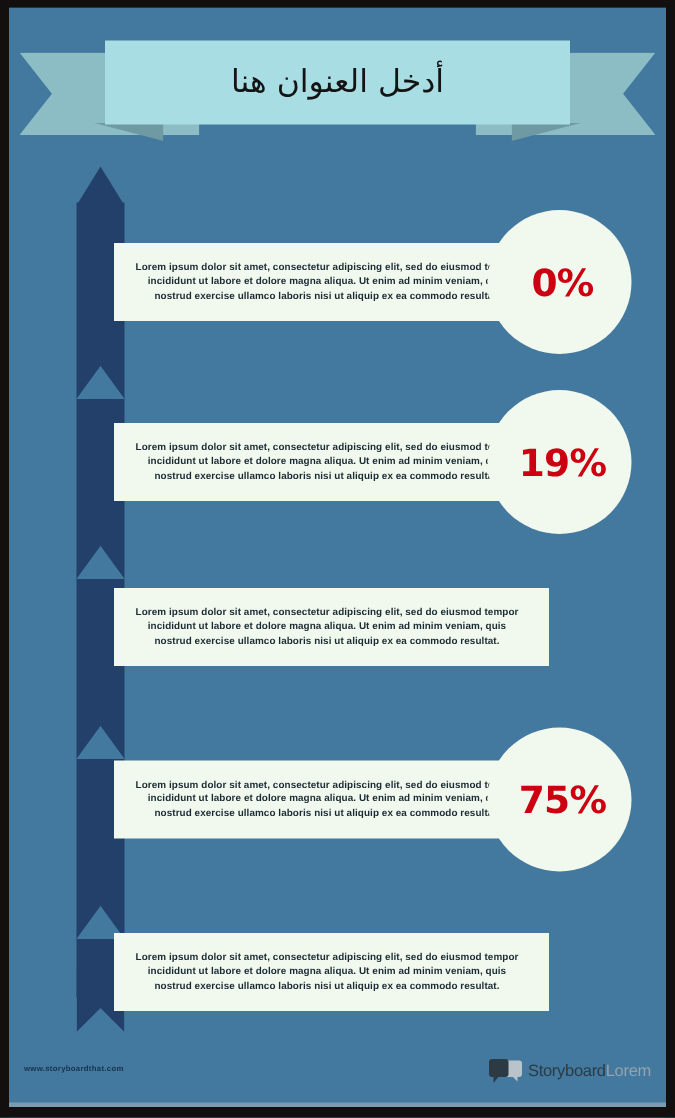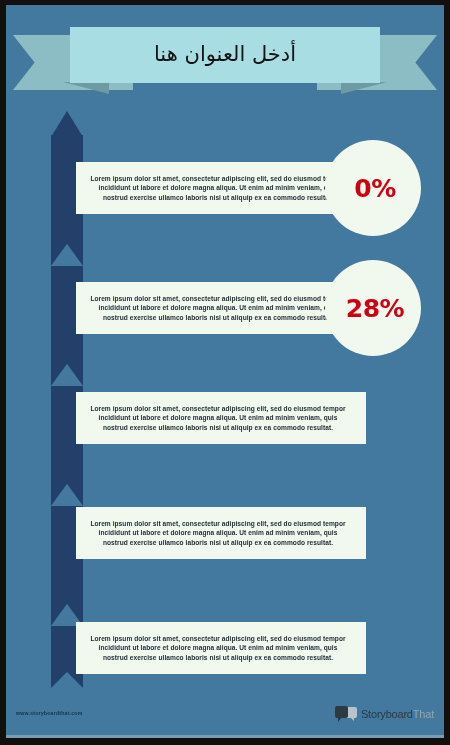--- a/index.html
+++ b/index.html
@@ -279,51 +279,54 @@
       <div class="row-circle">
         <span class="row-pct">0%</span>
       </div>
     </div>
 
     <div class="row" style="top:255px">
       <div class="row-bar">
         <div class="row-text">Lorem ipsum dolor sit amet, consectetur adipiscing elit, sed do eiusmod tempor incididunt ut labore et dolore magna aliqua. Ut enim ad minim veniam, quis nostrud exercise ullamco laboris nisi ut aliquip ex ea commodo resultat.</div>
       </div>
       <div class="row-circle">
-        <span class="row-pct">28%</span>
+        <span class="row-pct">19%</span>
       </div>
     </div>
 
     <div class="row" style="top:365px">
       <div class="row-bar">
         <div class="row-text">Lorem ipsum dolor sit amet, consectetur adipiscing elit, sed do eiusmod tempor incididunt ut labore et dolore magna aliqua. Ut enim ad minim veniam, quis nostrud exercise ullamco laboris nisi ut aliquip ex ea commodo resultat.</div>
       </div>
     </div>
 
     <div class="row" style="top:480px">
       <div class="row-bar">
         <div class="row-text">Lorem ipsum dolor sit amet, consectetur adipiscing elit, sed do eiusmod tempor incididunt ut labore et dolore magna aliqua. Ut enim ad minim veniam, quis nostrud exercise ullamco laboris nisi ut aliquip ex ea commodo resultat.</div>
+      </div>
+      <div class="row-circle">
+        <span class="row-pct">75%</span>
       </div>
     </div>
 
     <div class="row" style="top:595px">
       <div class="row-bar">
         <div class="row-text">Lorem ipsum dolor sit amet, consectetur adipiscing elit, sed do eiusmod tempor incididunt ut labore et dolore magna aliqua. Ut enim ad minim veniam, quis nostrud exercise ullamco laboris nisi ut aliquip ex ea commodo resultat.</div>
       </div>
     </div>
 
     <div class="footer-url">www.storyboardthat.com</div>
 
     <div class="logo">
       <span class="logo-bubbles">
         <span class="bub-back"></span>
         <span class="bub-front"></span>
       </span>
       <span class="logo-text">
-        <span class="sb">Storyboard</span><span class="th">That</span>
+        <span class="sb">Storyboard</span><span class="th">Lorem</span>
       </span>
     </div>
 
   </div>
 
   <div class="frame-top"></div>
   <div class="frame-left"></div>
   <div class="frame-right"></div>
   <div class="frame-bottom-hl"></div>
   <div class="frame-bottom"></div>

